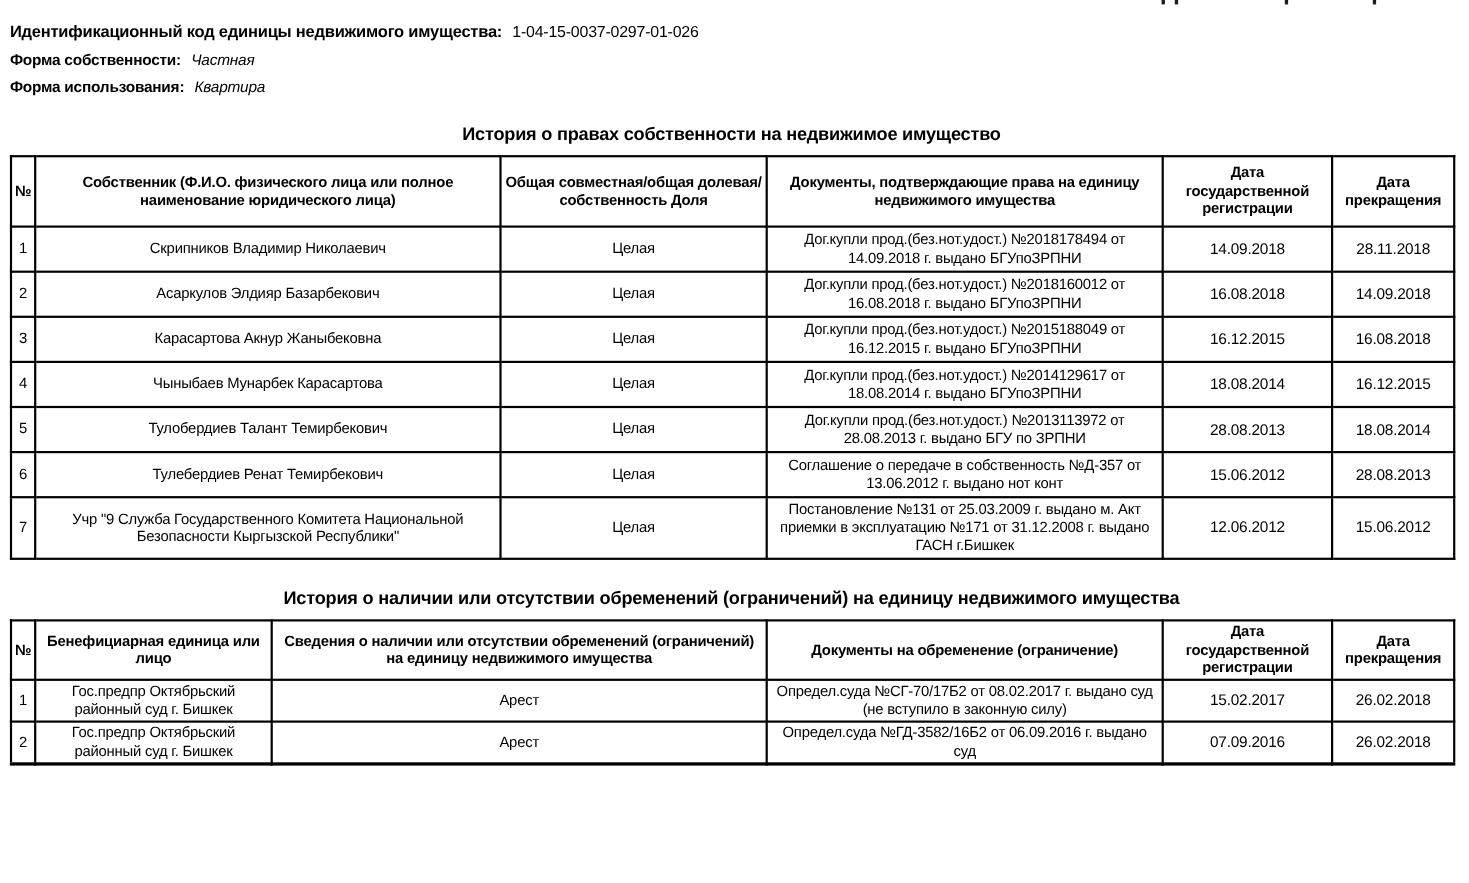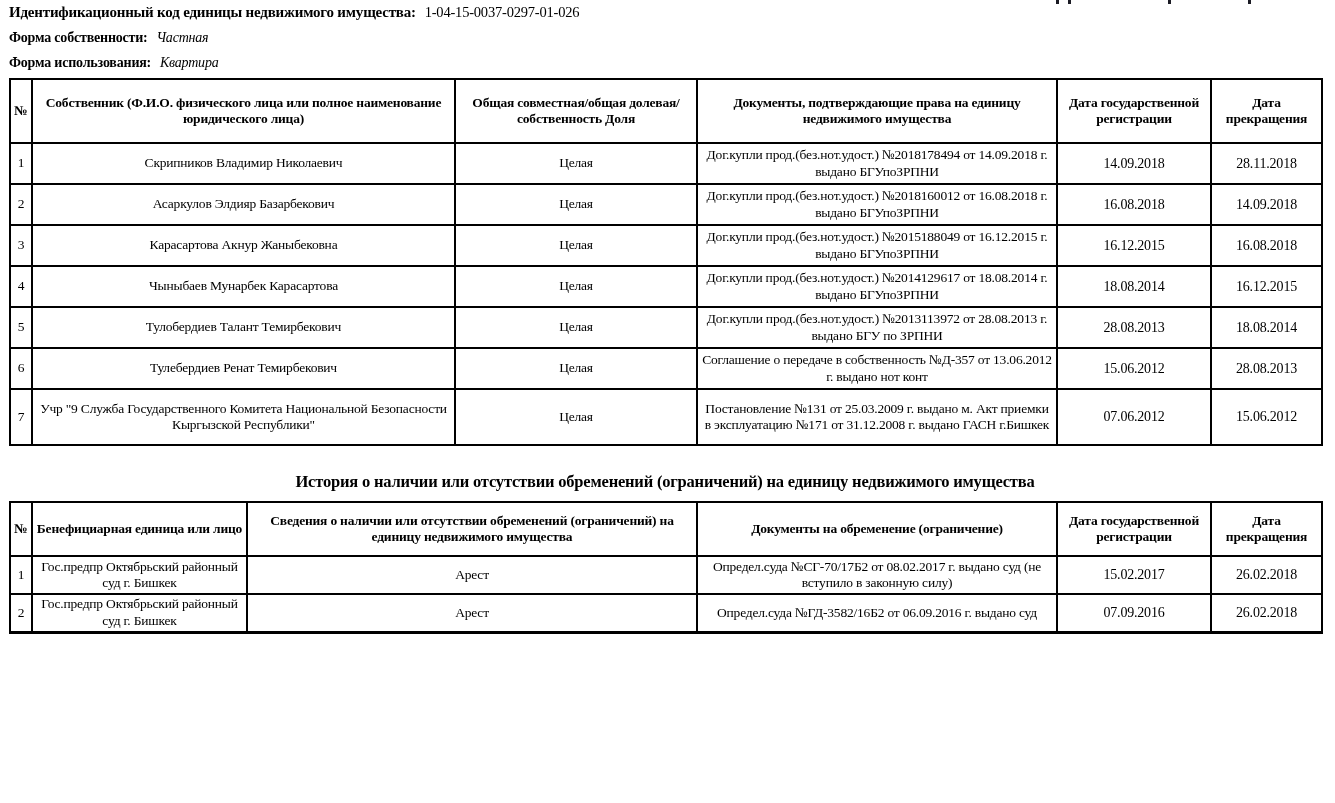--- a/index.html
+++ b/index.html
@@ -1,21 +1,21 @@
 <!DOCTYPE html>
 <html><head>
 <meta charset="utf-8">
 <style>
   html,body{margin:0;padding:0;background:#fff;}
   body{
     width:1335px;height:803px;position:relative;overflow:hidden;
     font-family:"Liberation Sans",sans-serif;color:#000;
     -webkit-font-smoothing:antialiased;
   }
-  .page{padding:3px 14px 0 9px;position:relative;font-family:Liberation Serif, serif;}
+  .page{padding:21px 14px 0 9px;position:relative;}
 
   
   .fields{margin-bottom:2px;}
   .field{margin-bottom:7px;white-space:nowrap;letter-spacing:-0.2px;}
   .field .lbl{font-weight:bold;font-size:14px;}
   .field .val{font-size:14px;margin-left:5px;}
   .field.f-id .lbl{font-size:15px;}
   .field.f-id .val{font-size:14.5px;}
   .field.f-addr{margin-bottom:9px;}
   .field.f-addr .lbl{font-size:15px;}
@@ -70,20 +70,21 @@
     <div class="field f-ital">
       <span class="lbl">Форма собственности:</span>
       <span class="val">Частная</span>
     </div>
     <div class="field f-ital">
       <span class="lbl">Форма использования:</span>
       <span class="val">Квартира</span>
     </div>
   </div>
 
+  <div class="tbl-title title-1">История о правах собственности на недвижимое имущество</div>
 
   <table id="t1">
     <colgroup>
       <col style="width:22px">
         <col style="width:423px">
         <col style="width:242px">
       <col style="width:360px">
         <col style="width:154px">
         <col style="width:111px">
     </colgroup>
@@ -144,21 +145,21 @@
         <td>Целая</td>
         <td>Соглашение о передаче в собственность №Д-357 от 13.06.2012 г. выдано нот конт</td>
         <td class="date">15.06.2012</td>
         <td class="date">28.08.2013</td>
       </tr>
       <tr class="tall">
         <td class="num">7</td>
         <td>Учр "9 Служба Государственного Комитета Национальной Безопасности Кыргызской Республики"</td>
         <td>Целая</td>
         <td>Постановление №131 от 25.03.2009 г. выдано м. Акт приемки в эксплуатацию №171 от 31.12.2008 г. выдано ГАСН г.Бишкек</td>
-        <td class="date">07.06.2012</td>
+        <td class="date">12.06.2012</td>
         <td class="date">15.06.2012</td>
       </tr>
     </tbody>
   </table>
 
   <div class="tbl-title title-2">История о наличии или отсутствии обременений (ограничений) на единицу недвижимого имущества</div>
 
   <table id="t2">
     <colgroup>
       <col style="width:22px">

